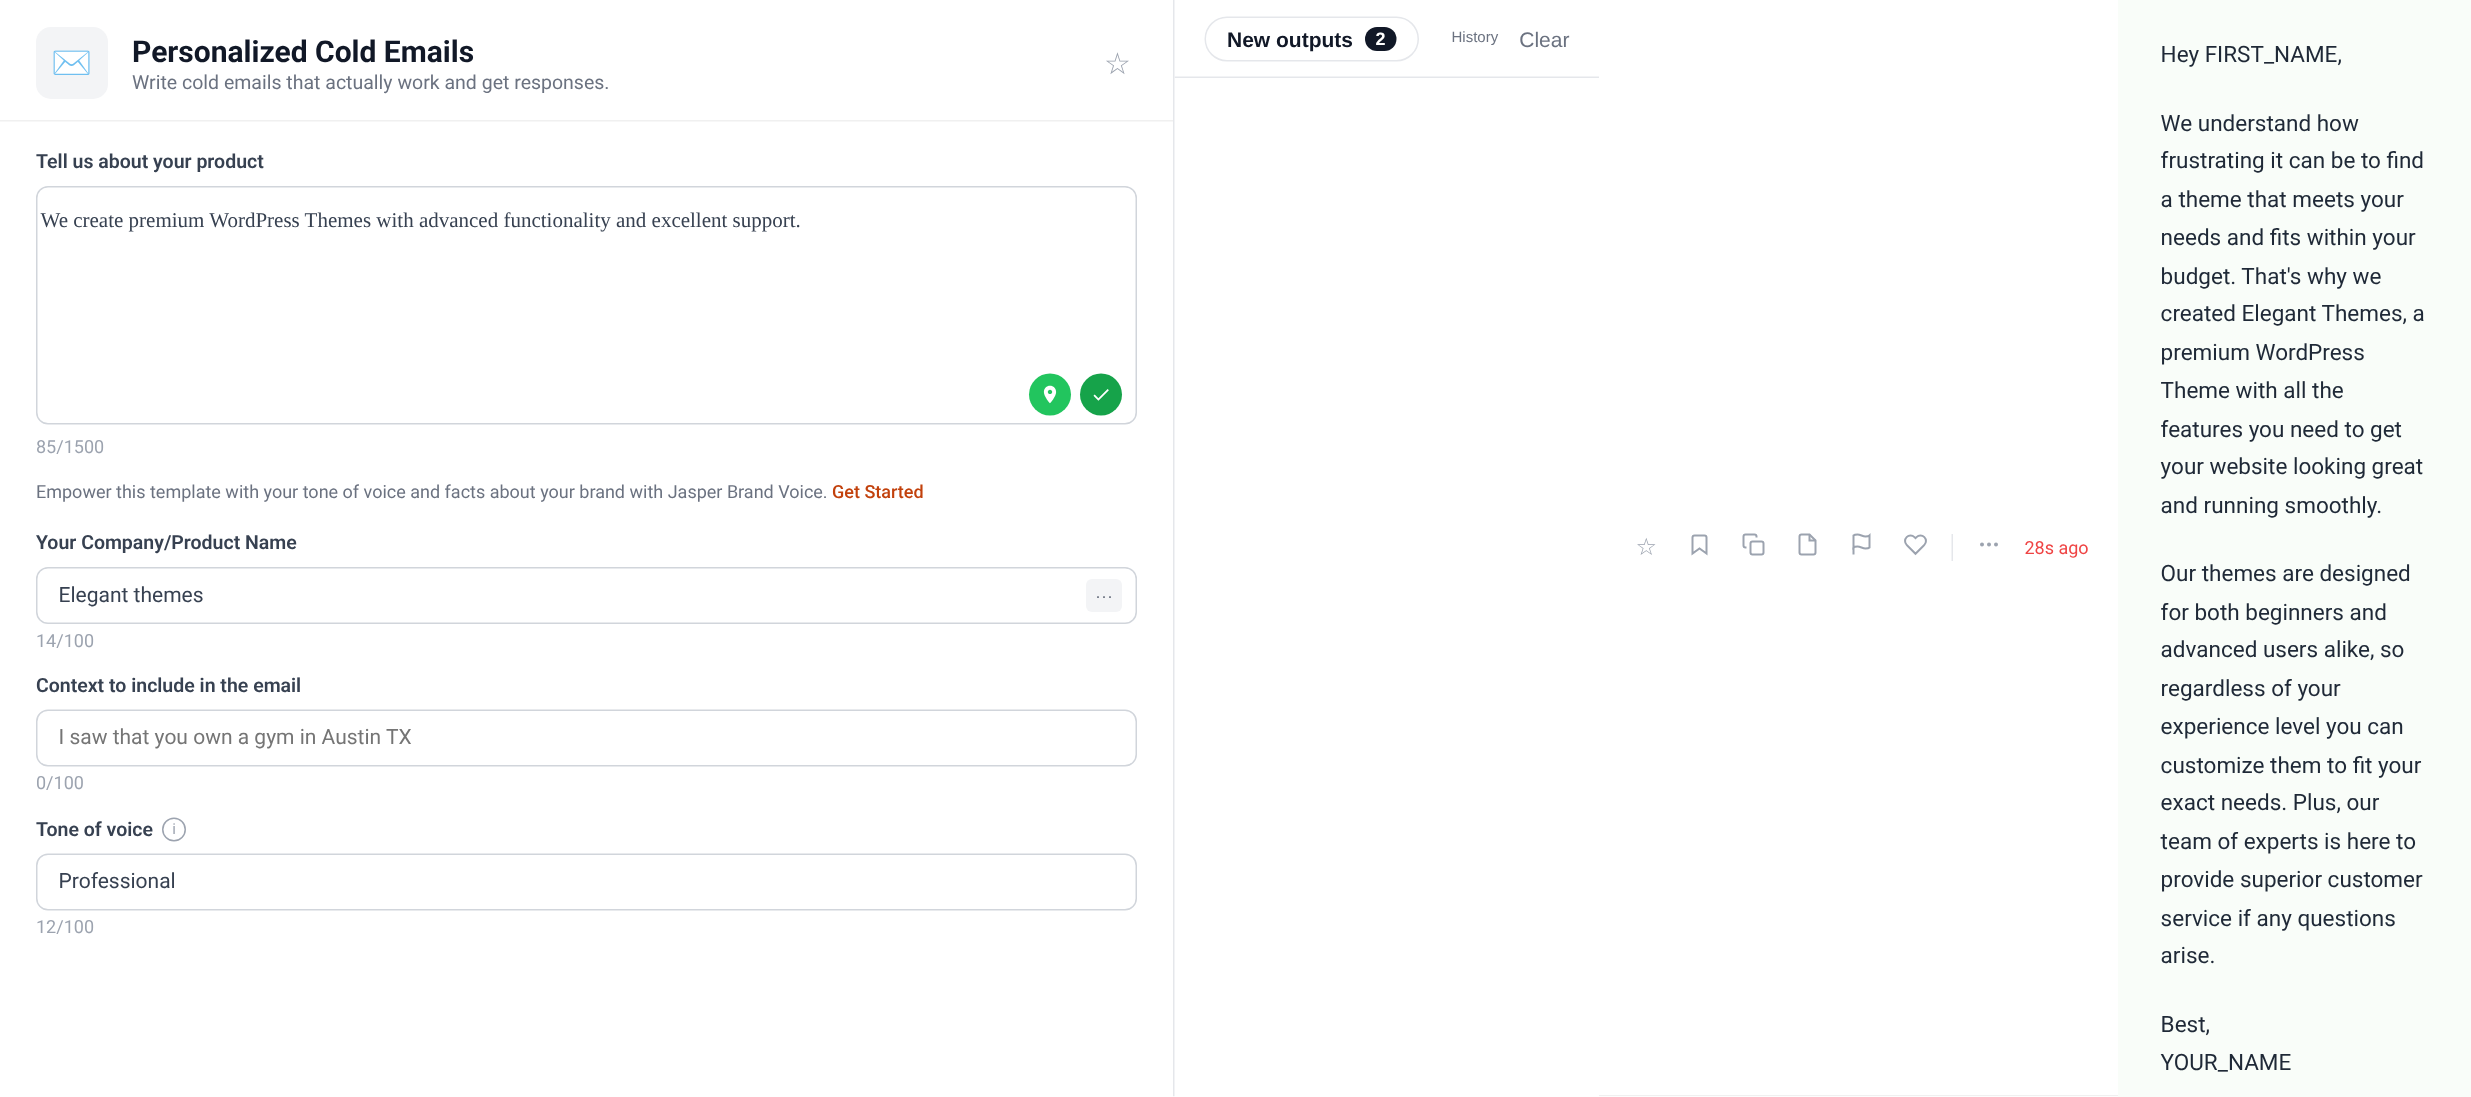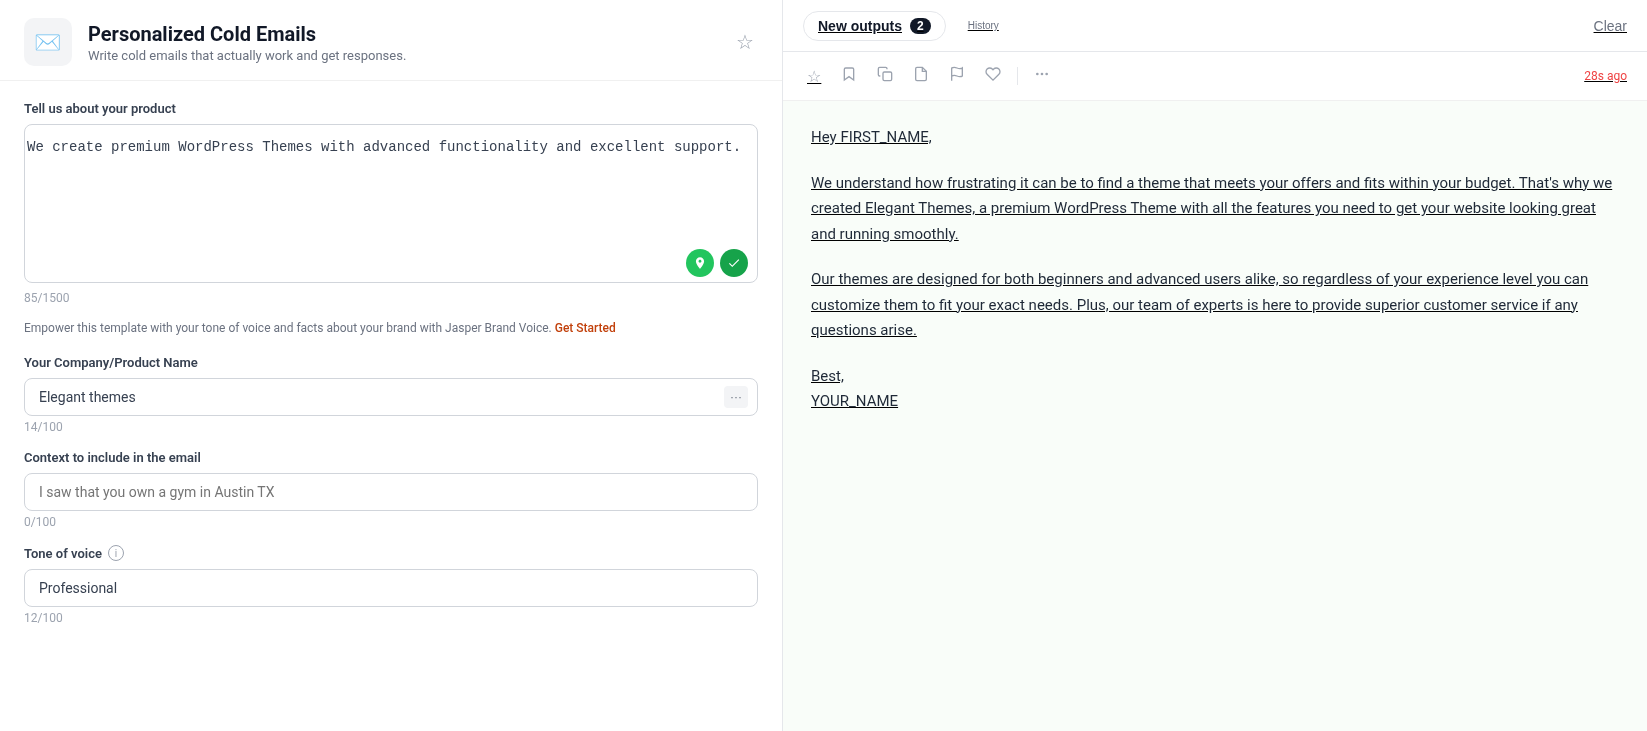--- a/index.html
+++ b/index.html
@@ -94,21 +94,21 @@
 
     .form-textarea {
       width: 100%;
       border: 1px solid #d1d5db;
       border-radius: 8px;
       padding: 12px 2px;
       font-size: 14px;
       color: #374151;
       resize: none;
       line-height: 1.5;
-      font-family: Liberation Mono, monospace;
+      font-family: Liberation Serif, serif;
       outline: none;
     }
 
     .textarea-icons {
       position: absolute;
       bottom: 10px;
       right: 10px;
       display: flex;
       gap: 6px;
     }
@@ -211,24 +211,23 @@
       justify-content: center;
       font-size: 10px;
       color: #9ca3af;
       cursor: pointer;
     }
 
     
     .right-panel {
       flex: 1;
       display: flex;
-      flex-direction: column;
+      flex-direction: row;
       height: 100%;
       overflow: hidden;
-      text-decoration: underline;
     }
 
     .output-header {
       display: flex;
       align-items: center;
       padding: 0 20px;
       height: 52px;
       border-bottom: 1px solid #e5e7eb;
       flex-shrink: 0;
     }
@@ -449,19 +448,19 @@
           <circle cx="12" cy="12" r="1"></circle>
           <circle cx="19" cy="12" r="1"></circle>
           <circle cx="5" cy="12" r="1"></circle>
         </svg>
     </button>
     <span class="timestamp">28s ago</span>
   </div>
 
   <div class="output-content">
     <div class="email-para">Hey FIRST_NAME,</div>
-    <div class="email-para">We understand how frustrating it can be to find a theme that meets your offers and fits within your budget. That's why we created Elegant Themes, a premium WordPress Theme with all the features you need to get your website looking great and running smoothly.</div>
+    <div class="email-para">We understand how frustrating it can be to find a theme that meets your needs and fits within your budget. That's why we created Elegant Themes, a premium WordPress Theme with all the features you need to get your website looking great and running smoothly.</div>
     <div class="email-para">Our themes are designed for both beginners and advanced users alike, so regardless of your experience level you can customize them to fit your exact needs. Plus, our team of experts is here to provide superior customer service if any questions arise.</div>
     <div class="email-para" style="white-space: pre-line;">Best,
 YOUR_NAME</div>
   </div>
 
 </div>
 
 </body></html>

